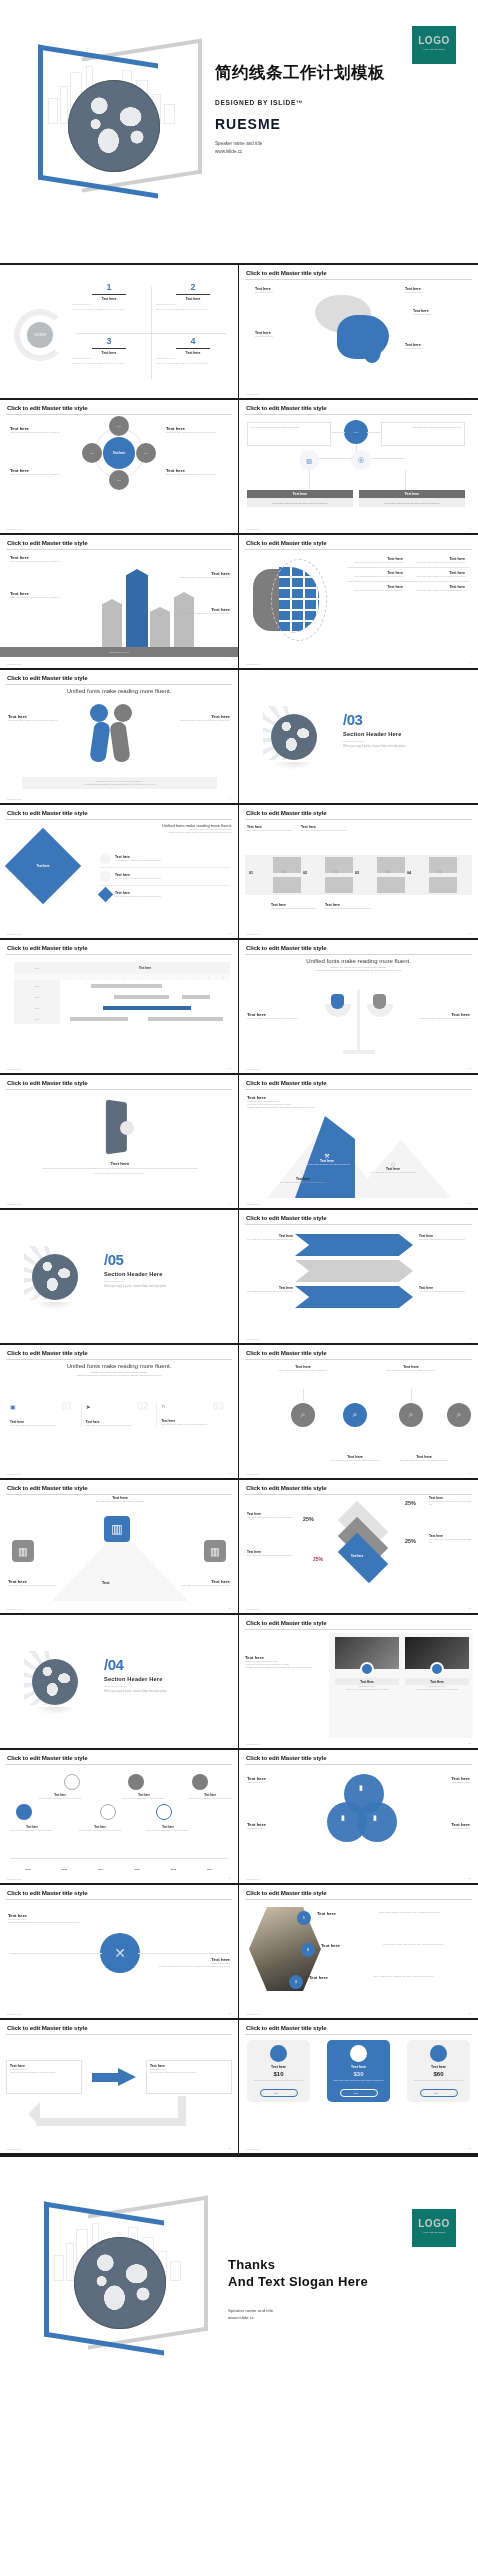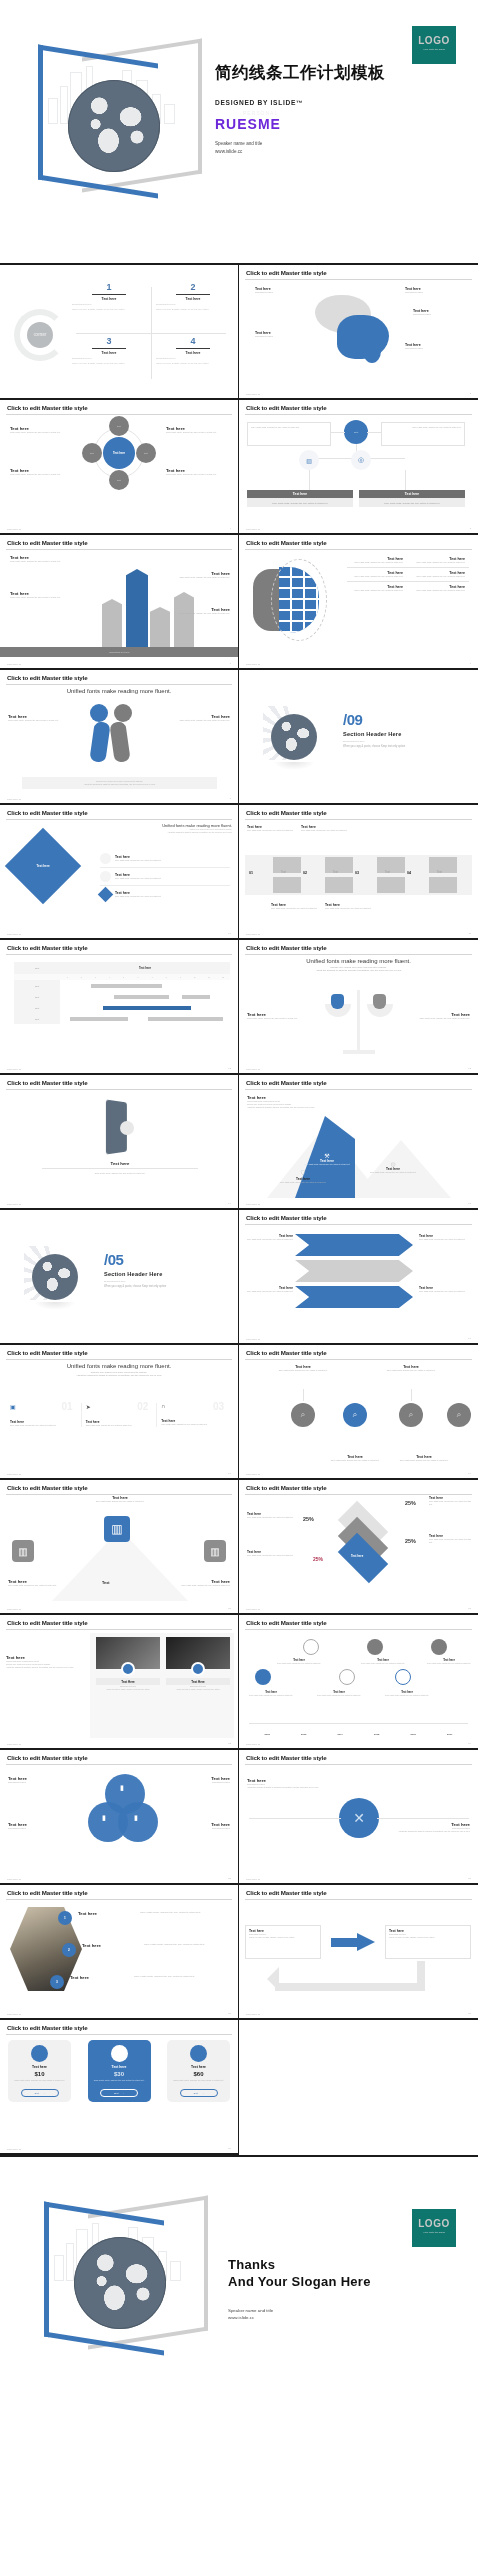--- a/index.html
+++ b/index.html
@@ -99,21 +99,21 @@
   }
   .cover-logo span{
     display:block; text-align:center; font-size:10px; font-weight:bold;
     color:#c8c8c8; letter-spacing:.5px; margin-top:9px; font-family:"Liberation Sans",sans-serif;
   }
   .cover-logo small{ display:block; text-align:center; font-size:2.4px; color:#dcdcdc; margin-top:2px;}
   .cover-text { position:absolute; left:215px; top:62px; width:250px; }
   .cover-h1 { font-size:16.5px; font-weight:bold; color:#111; letter-spacing:0.5px; }
   .cover-h2 { font-size:6.6px; font-weight:bold; color:#262626; letter-spacing:.7px; margin-top:15px;}
   .cover-ghost { position:relative; height:24px; margin-top:4px;}
-  .cover-ghost b{ position:absolute; left:0; top:6px; font-size:14px; color:#6d28d9; letter-spacing:1px;}
+  .cover-ghost b{ position:absolute; left:0; top:6px; font-size:14px; color:#0f172a; letter-spacing:1px;}
   .cover-ghost i{ position:absolute; left:28px; top:0; font-size:5px; color:#efefef; font-style:normal; letter-spacing:1px;}
   .cover-meta { font-size:4.6px; color:#4a4a4a; line-height:1.7; margin-top:6px;}
 
   
   .thanks-slide { width:478px; height:268px; position:relative; border-top:2px solid #1b1b1b; background:#fff;}
   .thanks-text { position:absolute; left:228px; top:100px;}
   .thanks-h { font-size:13px; font-weight:bold; color:#111; line-height:1.3; letter-spacing:.3px;}
   .thanks-meta { font-size:4.4px; color:#4a4a4a; line-height:1.75; margin-top:16px;}
 
   
@@ -485,21 +485,21 @@
 
     <div class="cell">
       <div style="position:absolute;left:24px;top:36px;">
         <div class="mini-globe">
             <div class="halo"></div>
             <div class="g"></div>
           </div>
         <div class="reflect"></div>
       </div>
       <div style="position:absolute;left:104px;top:42px;">
-        <div class="sec-num">/09</div>
+        <div class="sec-num">/03</div>
         <div class="sec-h">Section Header Here</div>
         <div class="sec-s1">Supporting text here</div>
         <div class="sec-s2">When you copy &amp; paste, choose Keep text only option</div>
       </div>
     </div>
 
     <div class="cell">
       <div class="s-title">Click to edit Master title style</div>
       <div class="s-rule"></div>
       <div style="position:absolute;left:8px;top:26px;width:70px;height:70px;">
@@ -868,20 +868,35 @@
       </div>
       <div style="position:absolute;left:166px;top:58px;font-size:5.4px;font-weight:bold;color:#333;">25%</div>
       <div style="position:absolute;left:190px;top:54px;width:44px;">
         <div class="th" style="font-size:3.2px;">Text here</div>
         <div class="tb" style="font-size:1.9px;">Copy paste fonts. Choose the only option to retain text.</div>
       </div>
       <div class="s-foot">www.islide.cc</div>
       <div class="s-pg">21</div>
     </div>
 
+    <div class="cell">
+      <div style="position:absolute;left:24px;top:36px;">
+        <div class="mini-globe">
+            <div class="halo"></div>
+            <div class="g"></div>
+          </div>
+        <div class="reflect"></div>
+      </div>
+      <div style="position:absolute;left:104px;top:42px;">
+        <div class="sec-num">/04</div>
+        <div class="sec-h">Section Header Here</div>
+        <div class="sec-s1">Supporting text here</div>
+        <div class="sec-s2">When you copy &amp; paste, choose Keep text only option</div>
+      </div>
+    </div>
 
     <div class="cell">
       <div class="s-title">Click to edit Master title style</div>
       <div class="s-rule"></div>
       <div style="position:absolute;left:6px;top:40px;width:78px;">
         <div class="th">Text here</div>
         <div class="tb" style="font-size:1.9px;">Unified fonts make reading more fluent.</div>
         <div class="tb" style="font-size:1.9px;">Choose only makes PPT more convenient to change.</div>
         <div class="tb" style="font-size:1.9px;">Adjust the spacing to adapt to Chinese typesetting, use the reference line in PPT.</div>
       </div>
@@ -1101,21 +1116,21 @@
         <i style="left:122px;top:40px;width:11px;height:20px;"></i>
       </div>
       <div class="globe"></div>
     </div>
     <div class="cover-logo" style="top:52px;">
       <span>LOGO</span>
       <small>Here write the brand</small>
     </div>
     <div class="thanks-text">
       <div class="thanks-h">Thanks</div>
-      <div class="thanks-h">And Your Slogan Here</div>
+      <div class="thanks-h">And Text Slogan Here</div>
       <div class="thanks-meta">
         <div>Speaker name  and title</div>
         <div>www.islide.cc</div>
       </div>
     </div>
   </div>
 
 </div>
 
 </body></html>

